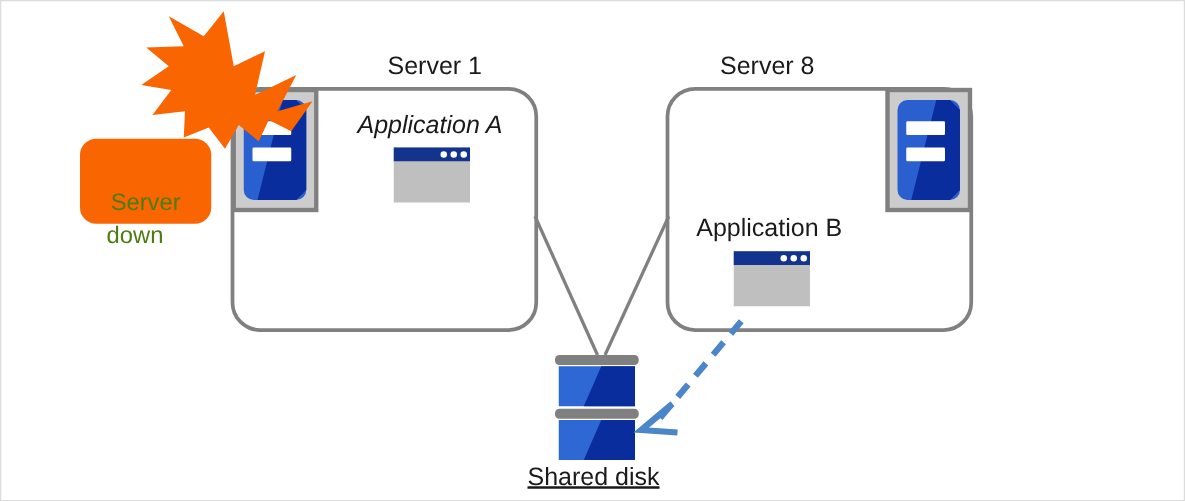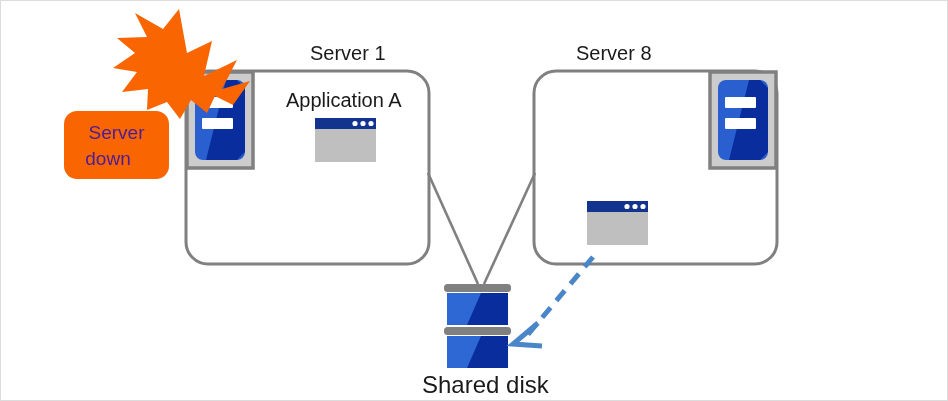--- a/index.html
+++ b/index.html
@@ -32,29 +32,31 @@
     white-space: nowrap;
     font-weight: 400;
   }
   .label-server-title {
     font-size: 20px;
   }
   .label-app {
     font-size: 20px;
   }
   .label-disk {
-    font-size: 24px;
+    font-size: 20px;
+    text-decoration: underline;
   }
   .badge-text {
     position: absolute;
-    color: #4c1d95;
+    color: #4d7c0f;
     font-size: 19px;
     line-height: 23px;
     text-align: center;
     white-space: nowrap;
+    margin-top: 30px;
   }
 </style>
 </head>
 <body>
 
 <div id="canvas">
 
   <svg class="svg-layer" viewBox="0 0 948 401">
 
     <defs>
@@ -124,22 +126,23 @@
                      116,37 146,36 134,12 162,28"></polygon>
 
     <rect x="63" y="110" width="105" height="68" rx="13" ry="13" fill="#f96500"></rect>
 
   </svg>
 
   <div class="label label-server-title" style="left:309px; top:41px;">Server 1</div>
 
   <div class="label label-server-title" style="left:575px; top:41px;">Server 8</div>
 
-  <div class="label label-app" style="left:285px; top:88px;">Application A</div>
+  <div class="label label-app" style="left:285px; top:88px;font-style:italic;">Application A</div>
 
+  <div class="label label-app" style="left:556px; top:171px;">Application B</div>
 
   <div class="label label-disk" style="left:421px; top:370px;">Shared disk</div>
 
   <div class="badge-text" style="left:63px; top:120px; width:105px;">Server</div>
 
   <div class="badge-text" style="left:63px; top:146px; width:88px;">down</div>
 
 </div>
 
 </body></html>

